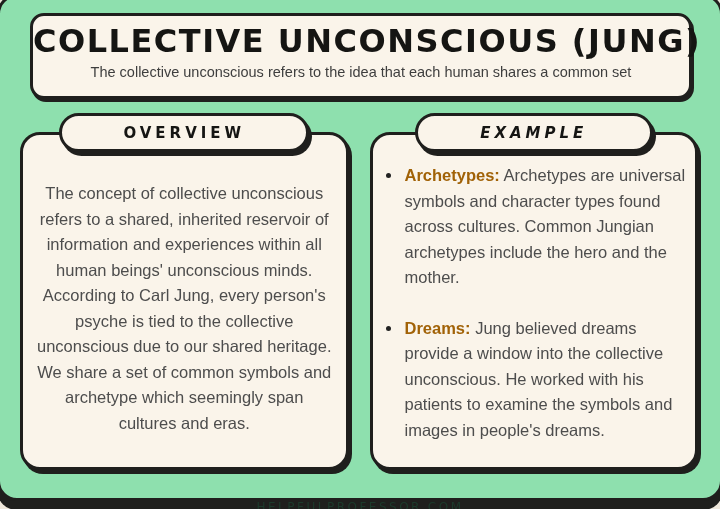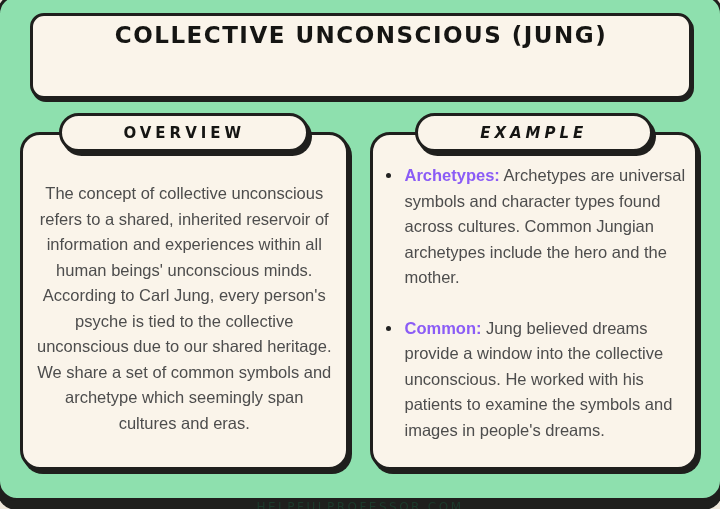--- a/index.html
+++ b/index.html
@@ -29,21 +29,21 @@
     position:relative;margin:13px 28px 0 30px;height:86px;
     background:var(--cream);
     border:3px solid var(--ink);
     border-radius:14px;
     box-shadow:2px 3px 0 var(--ink);
     text-align:center;
   }
   .page-title{
     margin-top:6px;
     font-family:"DejaVu Sans",sans-serif;
-    font-weight:800;font-size:23px;letter-spacing:1.5px;
+    font-weight:800;font-size:32px;letter-spacing:1.5px;
     color:#151513;white-space:nowrap;
   }
   .subtitle{margin-top:2px;font-size:14.5px;line-height:1.38;color:#3E3E3E;}
   
   .columns{
     display:flex;gap:21px;margin-top:14px;padding:0 22px 0 20px;
     align-items:flex-start;
   }
   .column{flex:1;display:flex;flex-direction:column;align-items:center;justify-content:flex-end;}
   .pill{
@@ -70,40 +70,41 @@
     color:var(--body-text);
     font-size:16.5px;line-height:25.5px;
   }
   .card-overview{padding:30px 12px 12px;text-align:center;}
   .overview-text{max-width:305px;margin:16px auto;}
   .card-example{padding:28px 8px 8px 4px;}
   .example-list{margin:0;padding-left:26px;list-style:disc;}
   .example-list li{margin-bottom:25px;padding-left:2px;}
   .example-list li:last-child{margin-bottom:0;}
   .example-list li::marker{color:#222;font-size:17px;}
-  .term{font-weight:bold;color:#8b5cf6;}
+  .term{font-weight:bold;color:#a16207;}
   
   .footer{
     position:absolute;left:0;right:0;top:500px;
     text-align:center;
     font-family:"DejaVu Sans",sans-serif;
     font-weight:400;font-size:12px;letter-spacing:2.5px;
     color:var(--footer-text);
   }
 </style>
 </head>
 <body>
 
 <div class="green-frame"></div>
 
 <div class="content">
 
   <div class="header-card">
     <div class="page-title">COLLECTIVE UNCONSCIOUS (JUNG)</div>
     <div class="subtitle">
+      <div>The collective unconscious refers to the idea that each human shares a common set</div>
     </div>
   </div>
 
   <div class="columns">
 
     <div class="column">
       <div class="pill pill-overview">
         <span class="pill-label">OVERVIEW</span>
       </div>
       <div class="card card-overview">
@@ -111,21 +112,21 @@
       </div>
     </div>
 
     <div class="column">
       <div class="pill pill-example">
         <span class="pill-label">EXAMPLE</span>
       </div>
       <div class="card card-example">
         <ul class="example-list">
           <li><span class="term">Archetypes:</span> <span>Archetypes are universal symbols and character types found across cultures. Common Jungian archetypes include the hero and the mother.</span></li>
-          <li><span class="term">Common:</span> <span>Jung believed dreams provide a window into the collective unconscious. He worked with his patients to examine the symbols and images in people's dreams.</span></li>
+          <li><span class="term">Dreams:</span> <span>Jung believed dreams provide a window into the collective unconscious. He worked with his patients to examine the symbols and images in people's dreams.</span></li>
         </ul>
       </div>
     </div>
 
   </div>
 
   <div class="footer">HELPFULPROFESSOR.COM</div>
 
 </div>
 

